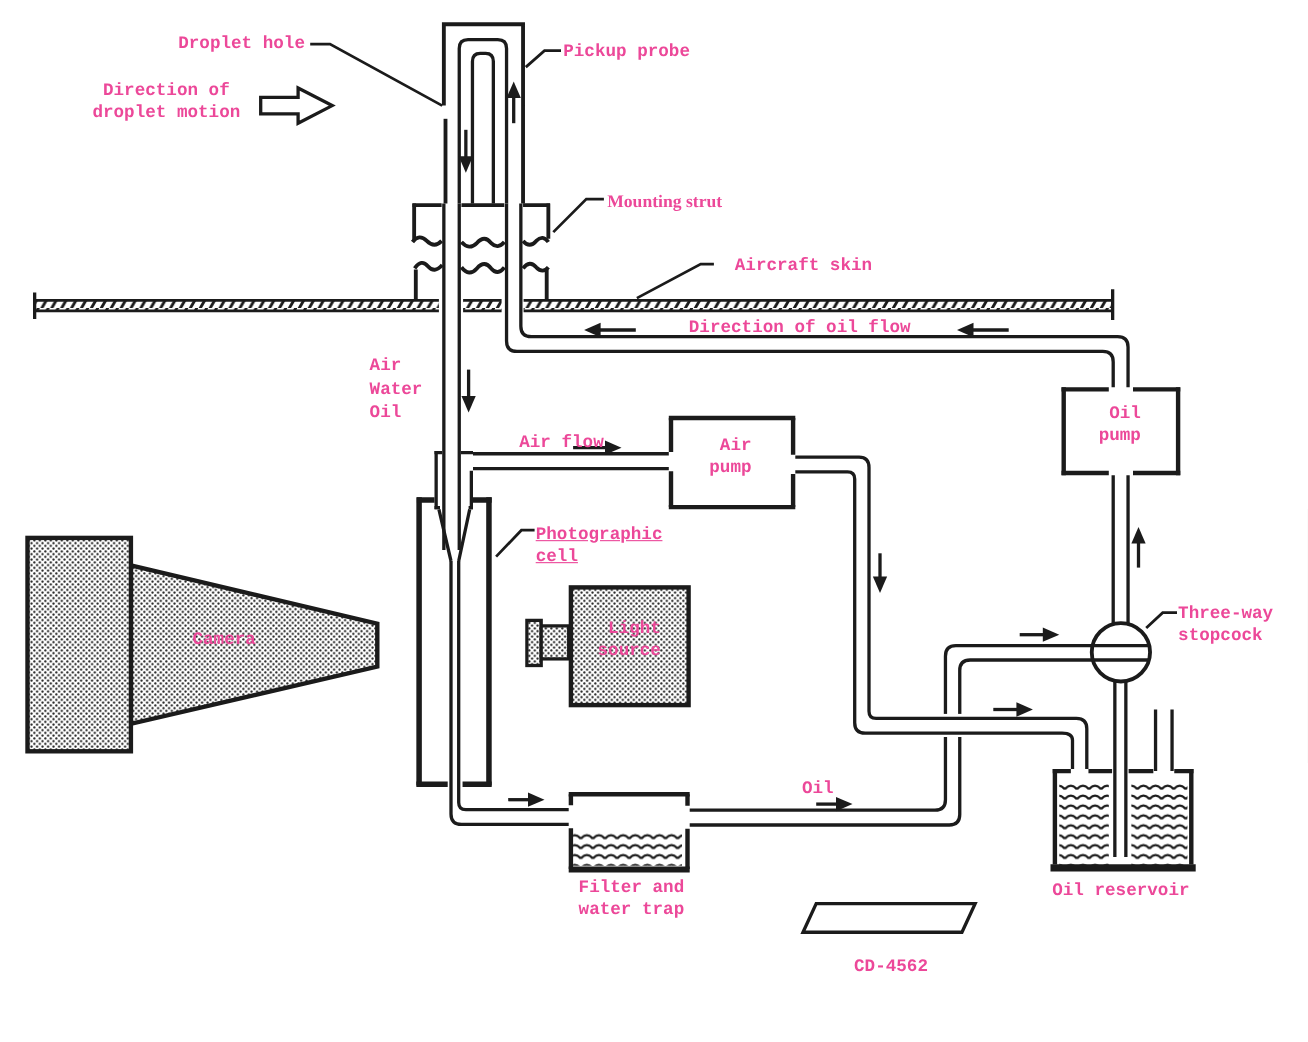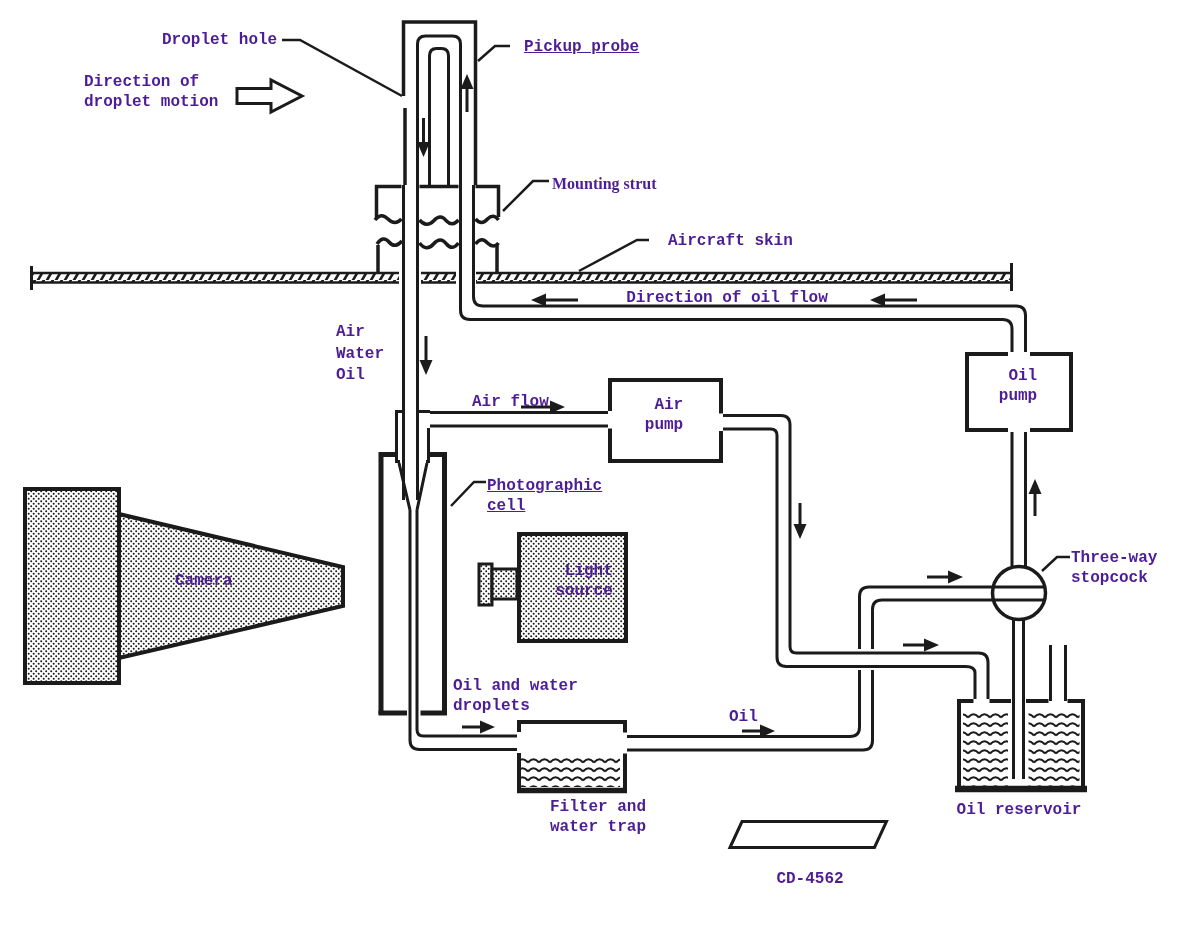--- a/index.html
+++ b/index.html
@@ -1,20 +1,20 @@
 <!DOCTYPE html>
 <html><head>
 <meta charset="utf-8">
 <style>
   html,body{margin:0;padding:0;background:#e8e8e4;}
   .stage{position:relative;width:1189px;height:947px;background:#ffffff;overflow:hidden;
          font-family:"Liberation Mono","DejaVu Sans Mono",monospace;}
   svg{position:absolute;left:0;top:0;}
   .lbl{position:absolute;font:bold 16px/20px "Liberation Mono","DejaVu Sans Mono",monospace;
-       color:#4c1d95;white-space:pre-line;letter-spacing:0;}
+       color:#ec4899;white-space:pre-line;letter-spacing:0;}
   .ctr{transform:translateX(-50%);text-align:right;}
 </style>
 </head>
 <body>
 
 <div class="stage">
 
 <svg width="1189" height="947" viewBox="0 0 1189 947">
   <defs>
     <pattern id="stip" width="5" height="5" patternUnits="userSpaceOnUse">
@@ -201,42 +201,40 @@
         <path d="M742,731 H761"></path>
             <polygon points="760,724.5 760,737.5 775,731" fill="#1b1b1b" stroke="none"></polygon>
       </g>
     </g>
 
     <path d="M730,847.5 L742,821.5 H886.5 L874.5,847.5 Z" stroke-width="3"></path>
   </g>
 </svg>
 
 <div class="lbl" style="left:162px;top:30px;">Droplet hole</div>
-<div class="lbl" style="left:84px;top:72px;">Direction of
+<div class="lbl" style="left:84px;top:72px;text-align:center;">Direction of
 droplet motion</div>
-<div class="lbl" style="left:524px;top:37px;text-decoration:underline;">Pickup probe</div>
+<div class="lbl" style="left:512px;top:37px;">Pickup probe</div>
 <div class="lbl" style="left:552px;top:174px;font-family:Liberation Serif, serif;">Mounting strut</div>
 <div class="lbl" style="left:668px;top:231px;">Aircraft skin</div>
 <div class="lbl ctr" style="left:727px;top:288px;">Direction of oil flow</div>
 <div class="lbl" style="left:336px;top:322px;line-height:21.5px;">Air
 Water
 Oil</div>
 <div class="lbl" style="left:472px;top:392px;">Air flow</div>
 <div class="lbl ctr" style="left:664px;top:395px;">Air
 pump</div>
 <div class="lbl ctr" style="left:1018px;top:366px;">Oil
 pump</div>
 <div class="lbl" style="left:487px;top:476px;text-decoration:underline;">Photographic
 cell</div>
 <div class="lbl" style="left:175px;top:571px;">Camera</div>
-<div class="lbl ctr" style="left:572px;top:561px;padding-left:24px;">Light
+<div class="lbl ctr" style="left:572px;top:561px;">Light
 source</div>
 <div class="lbl" style="left:1071px;top:548px;">Three-way
 stopcock</div>
-<div class="lbl" style="left:453px;top:676px;">Oil and water
-droplets</div>
 <div class="lbl" style="left:729px;top:707px;">Oil</div>
-<div class="lbl ctr" style="left:598px;top:797px;">Filter and
+<div class="lbl ctr" style="left:574px;top:797px;">Filter and
 water trap</div>
 <div class="lbl ctr" style="left:1019px;top:800px;">Oil reservoir</div>
 <div class="lbl ctr" style="left:810px;top:869px;">CD-4562</div>
 
 </div>
 
 </body></html>

